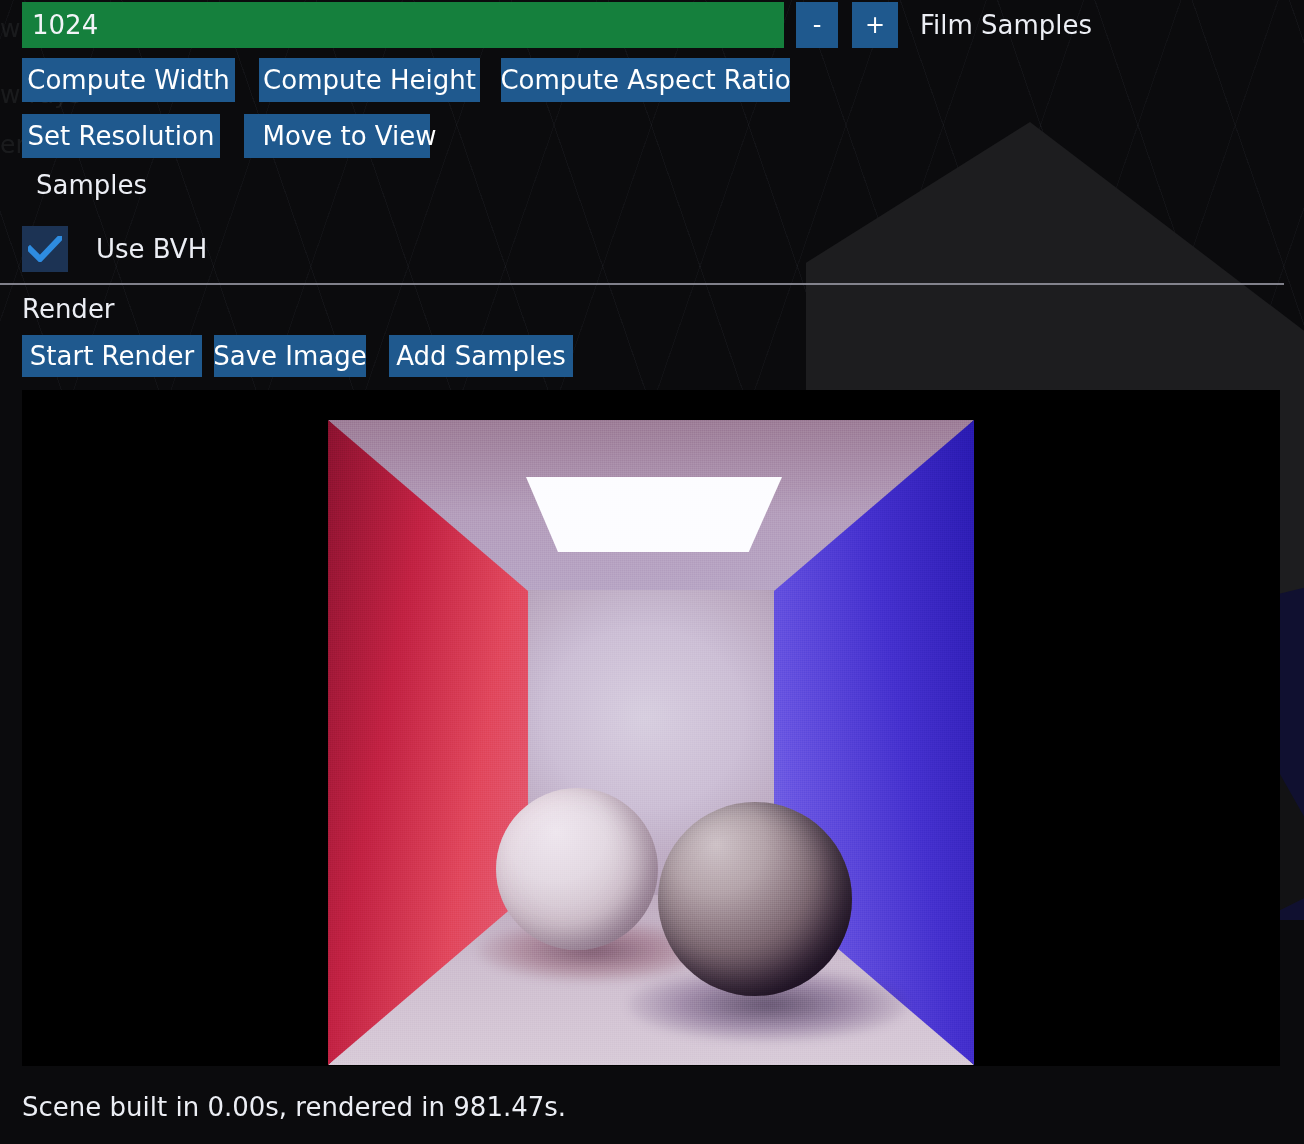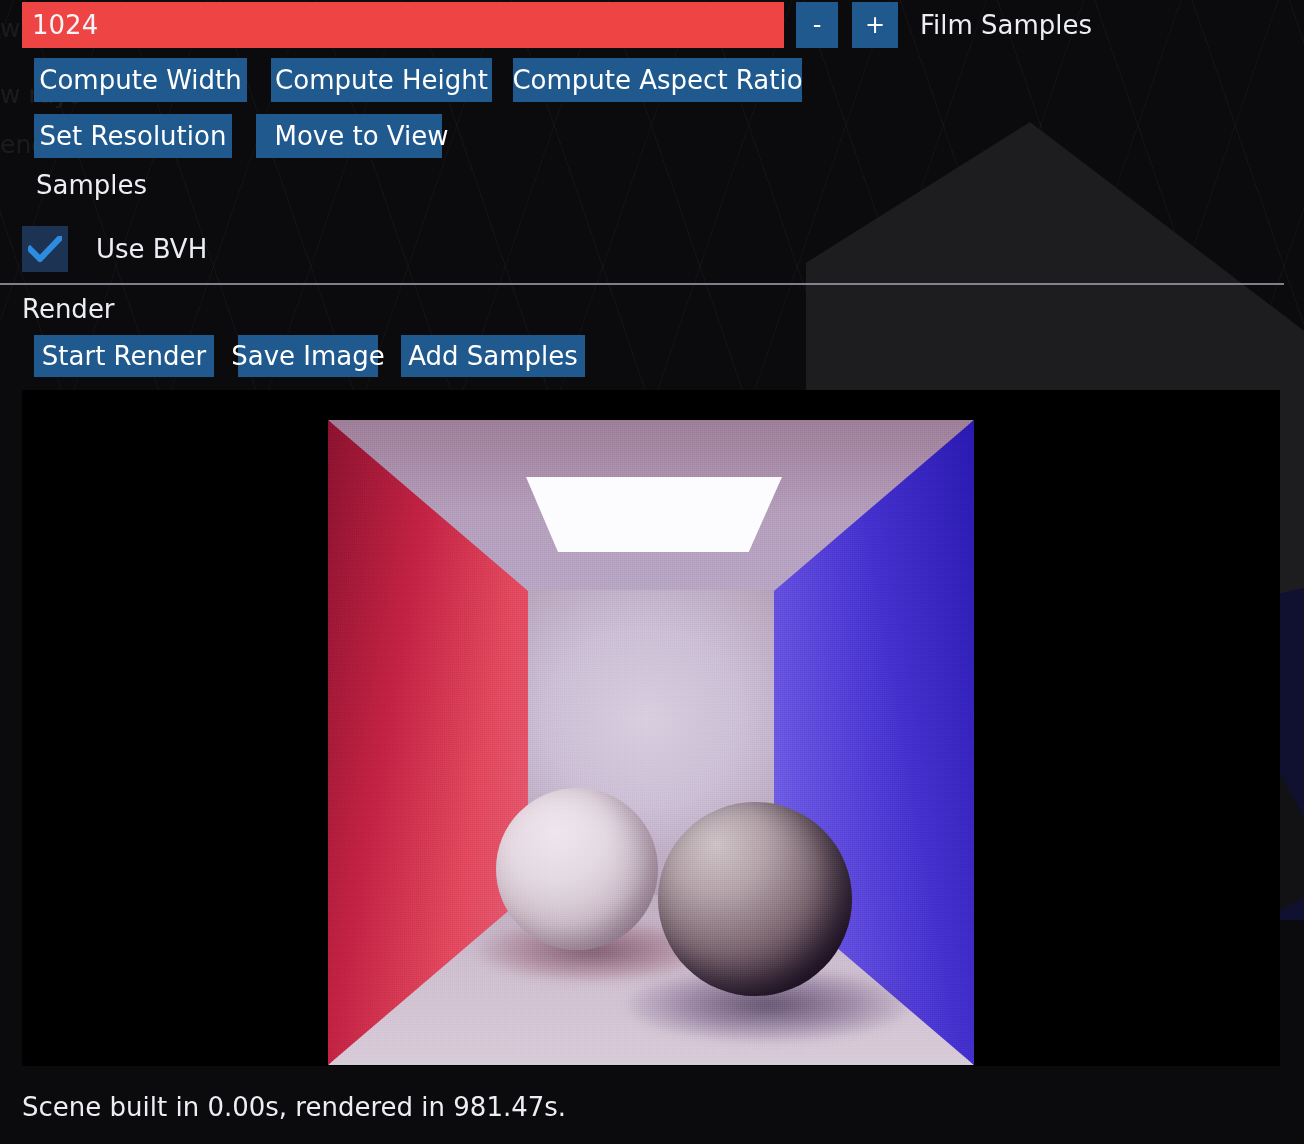--- a/index.html
+++ b/index.html
@@ -52,32 +52,31 @@
     font-size:25px;white-space:nowrap;pointer-events:none;
   }
 
   
   #panel{position:absolute;left:0;top:0;width:1304px;height:1144px;}
 
   .row{position:absolute;display:flex;align-items:center;}
 
   
   .numfield{
-    background:#ef4444;color:#f2f4f8;
+    background:#15803d;color:#f2f4f8;
     font-size:26px;line-height:46px;
     padding:0 10px;box-sizing:border-box;
     border:0;outline:none;
     font-family:"DejaVu Sans","Liberation Sans",sans-serif;
   }
   .btn{
     background:#1f598e;color:#ffffff;
     font-size:26px;display:inline-flex;align-items:center;justify-content:center;
     box-sizing:border-box;cursor:pointer;user-select:none;
     white-space:nowrap;
-    margin-left:12px;
   }
   .btn.step{font-size:24px;}
   .lbl{font-size:26px;color:#eceef4;white-space:nowrap;}
 
   
   .slider{
     position:relative;background:#1c3354;box-sizing:border-box;
     display:flex;align-items:center;justify-content:center;cursor:pointer;
   }
   .slider .sval{font-size:26px;color:#f2f4f8;position:relative;left:-12px;}
@@ -224,21 +223,21 @@
     </div>
     <div class="lbl" style="margin-left:28px;">Use BVH</div>
   </div>
 
   <div class="sep" style="left:0px;top:283px;width:1284px;"></div>
 
   <div class="section-title" style="left:22px;top:294px;">Render</div>
 
   <div class="row" style="left:22px;top:335px;">
     <div class="btn" style="width:180px;height:42px;">Start Render</div>
-    <div class="btn" style="width:140px;height:42px;margin-left:24px;">Save Image</div>
+    <div class="btn" style="width:152px;height:42px;margin-left:12px;">Save Image</div>
     <div class="btn" style="width:184px;height:42px;margin-left:23px;">Add Samples</div>
   </div>
 
   <div id="render-panel">
     <div id="render-image">
       <div class="ri rb-ceiling"></div>
       <div class="ri rb-back"></div>
       <div class="ri rb-floor"></div>
       <div class="ri rb-left"></div>
       <div class="ri rb-right"></div>

